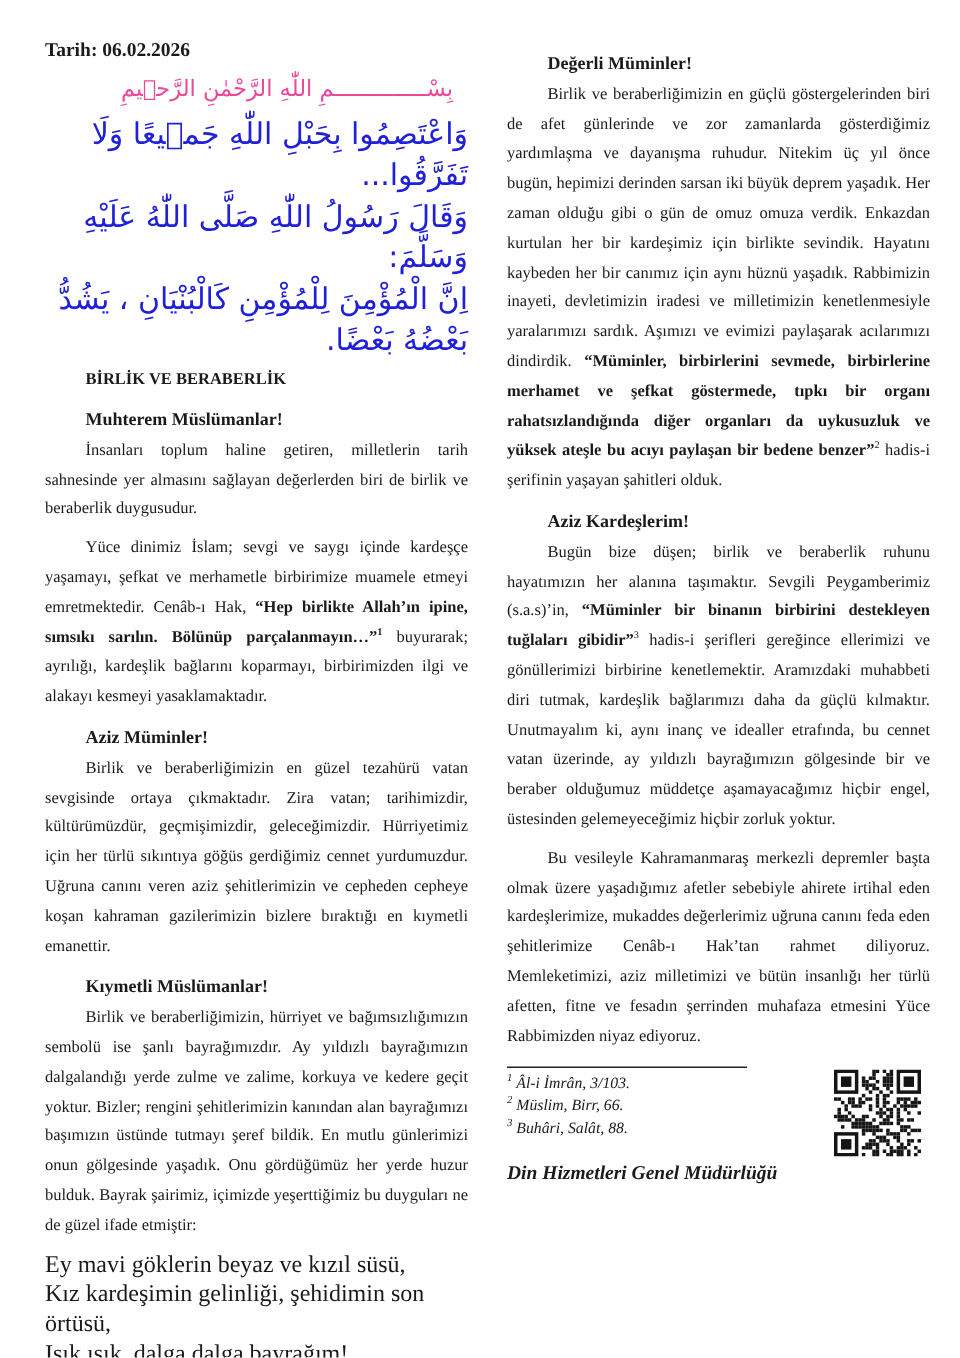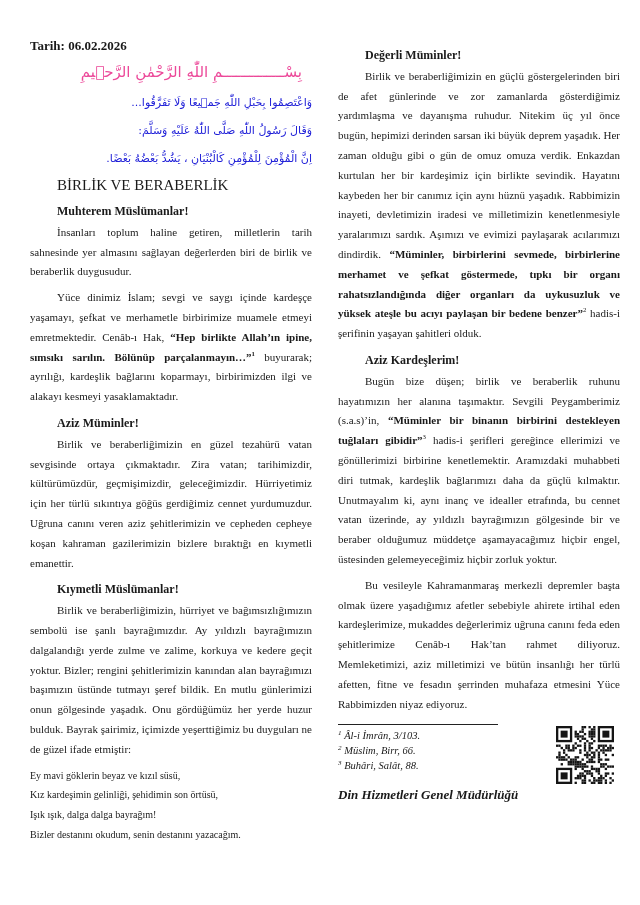--- a/index.html
+++ b/index.html
@@ -5,21 +5,21 @@
   * { margin: 0; padding: 0; box-sizing: border-box; }
   html, body { background: #ffffff; }
   body {
     width: 640px; height: 905px;
     overflow: hidden;
     font-family: "Liberation Serif", serif;
     color: #1a1a1a;
   }
   .page {
     width: 640px; height: 905px;
-    padding: 38px 20px 0 30px;
+    padding: 25px 20px 0 30px;
     display: flex;
     gap: 26px;
   }
   .col { width: 282px; flex: 0 0 282px; }
   .col-right { width: 282px; flex: 0 0 282px; padding-top: 8px; }
 
   .date-line {
     font-weight: bold;
     font-size: 13px;
     margin-bottom: 3px;
@@ -30,29 +30,29 @@
     padding-right: 10px;
     font-family: "DejaVu Sans", sans-serif;
     font-size: 15px;
     line-height: 30px;
     margin-bottom: 2px;
   }
   .arabic-line {
     direction: rtl;
     text-align: right;
     font-family: "DejaVu Sans", sans-serif;
-    font-size: 11px;
+    font-size: 20px;
     line-height: 27px;
     margin-bottom: 1px;
   }
   .arabic-block { margin-bottom: 4px; }
 
   .sermon-title {
-    font-weight: normal;
-    font-size: 15px;
+    font-weight: bold;
+    font-size: 11px;
     padding-left: 27px;
     line-height: 19px;
     margin-bottom: 2px;
   }
   .heading {
     font-weight: bold;
     font-size: 12px;
     padding-left: 27px;
     line-height: 19.8px;
     margin-top: 7px;
@@ -66,21 +66,21 @@
     text-align: justify;
     text-indent: 27px;
     margin-bottom: 6px;
   }
   p.body-par sup {
     font-size: 0.62em;
     line-height: 0;
     vertical-align: super;
   }
   .poem-line {
-    font-size: 10px;
+    font-size: 16px;
     line-height: 19.8px;
     text-align: left;
   }
 
   .footer-row {
     display: flex;
     justify-content: space-between;
     align-items: flex-start;
     margin-top: 10px;
     font-style: italic;

